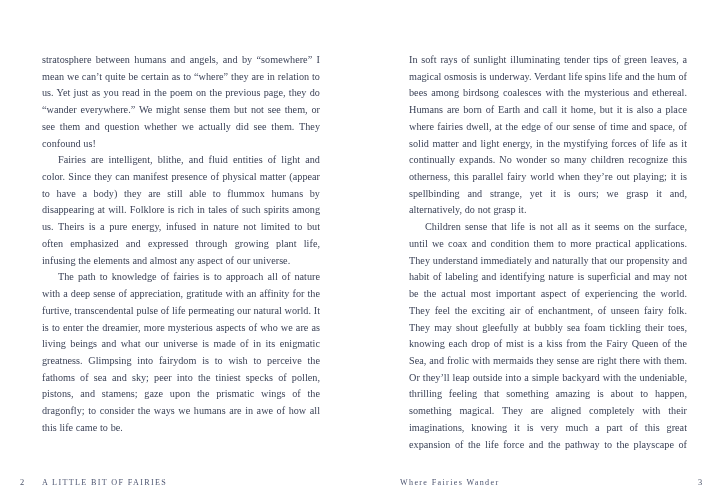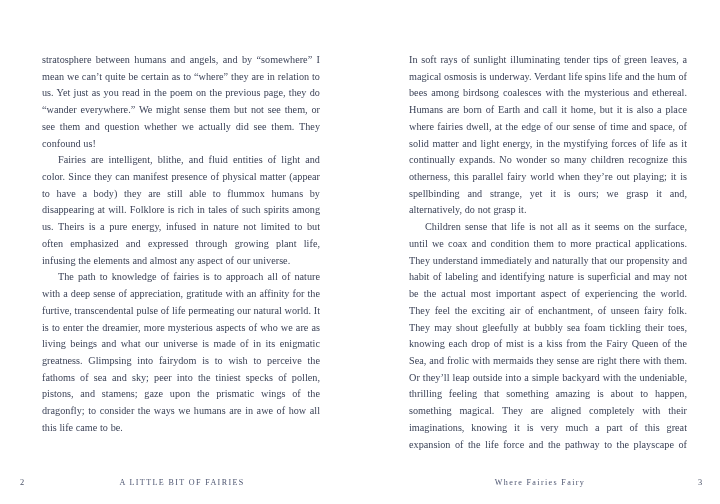--- a/index.html
+++ b/index.html
@@ -83,21 +83,21 @@
   .folio {
     font-family: "Liberation Serif", serif;
     font-size: 8.4px;
     color: #4a5268;
     width: 40px;
     text-align: center;
     flex: none;
   }
   .running-head {
     flex: 1 1 auto;
-    text-align: center;
+    text-align: left;
     font-family: "Liberation Serif", serif;
     font-size: 8.1px;
     letter-spacing: 1.35px;
     color: #4d5570;
     white-space: nowrap;
   }
   .footer .spacer { width: 40px; flex: none; }
 
   .page-left .footer  { padding-left: 2px; }
   .page-right .footer { padding-right: 2px; }
@@ -131,18 +131,18 @@
     <div class="column">
 
       <p class="body-text">In soft rays of sunlight illuminating tender tips of green leaves, a magical osmosis is underway. Verdant life spins life and the hum of bees among birdsong coalesces with the mysterious and ethereal. Humans are born of Earth and call it home, but it is also a place where fairies dwell, at the edge of our sense of time and space, of solid matter and light energy, in the mystifying forces of life as it continually expands. No wonder so many children recognize this otherness, this parallel fairy world when they’re out playing; it is spellbinding and strange, yet it is ours; we grasp it and, alternatively, do not grasp it.</p>
 
       <p class="body-text indent">Children sense that life is not all as it seems on the surface, until we coax and condition them to more practical applications. They understand immediately and naturally that our propensity and habit of labeling and identifying nature is superficial and may not be the actual most important aspect of experiencing the world. They feel the exciting air of enchantment, of unseen fairy folk. They may shout gleefully at bubbly sea foam tickling their toes, knowing each drop of mist is a kiss from the Fairy Queen of the Sea, and frolic with mermaids they sense are right there with them. Or they’ll leap outside into a simple backyard with the undeniable, thrilling feeling that something amazing is about to happen, something magical. They are aligned completely with their imaginations, knowing it is very much a part of this great expansion of the life force and the pathway to the playscape of fairies. They know that there is a dream happening, and we are in it.</p>
 
     </div>
 
     <div class="footer">
       <span class="spacer"></span>
-      <span class="running-head">Where Fairies Fairy</span>
+      <span class="running-head">Where Fairies Wander</span>
       <span class="folio">3</span>
     </div>
   </div>
 
 </div>
 
 </body></html>

